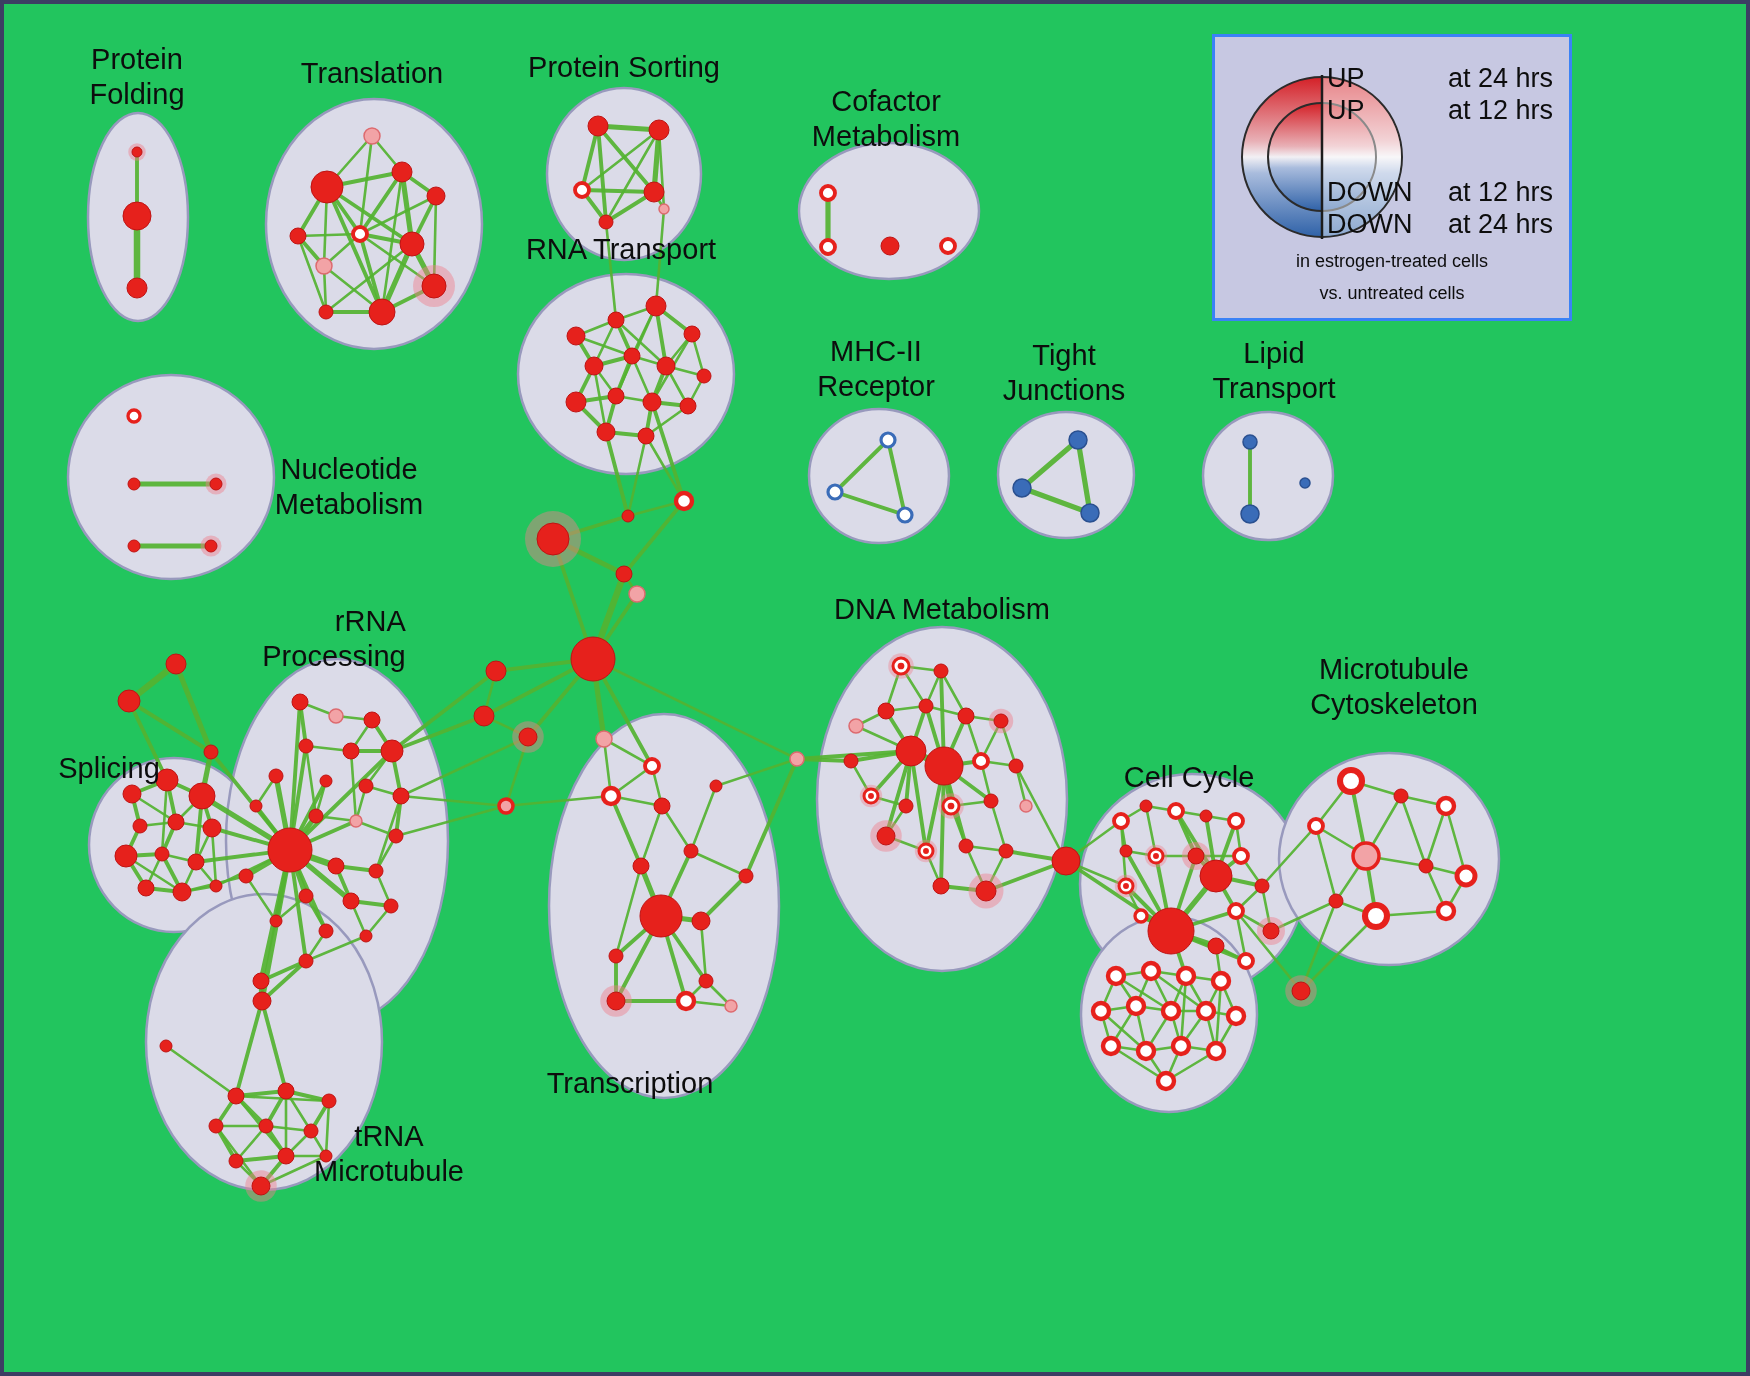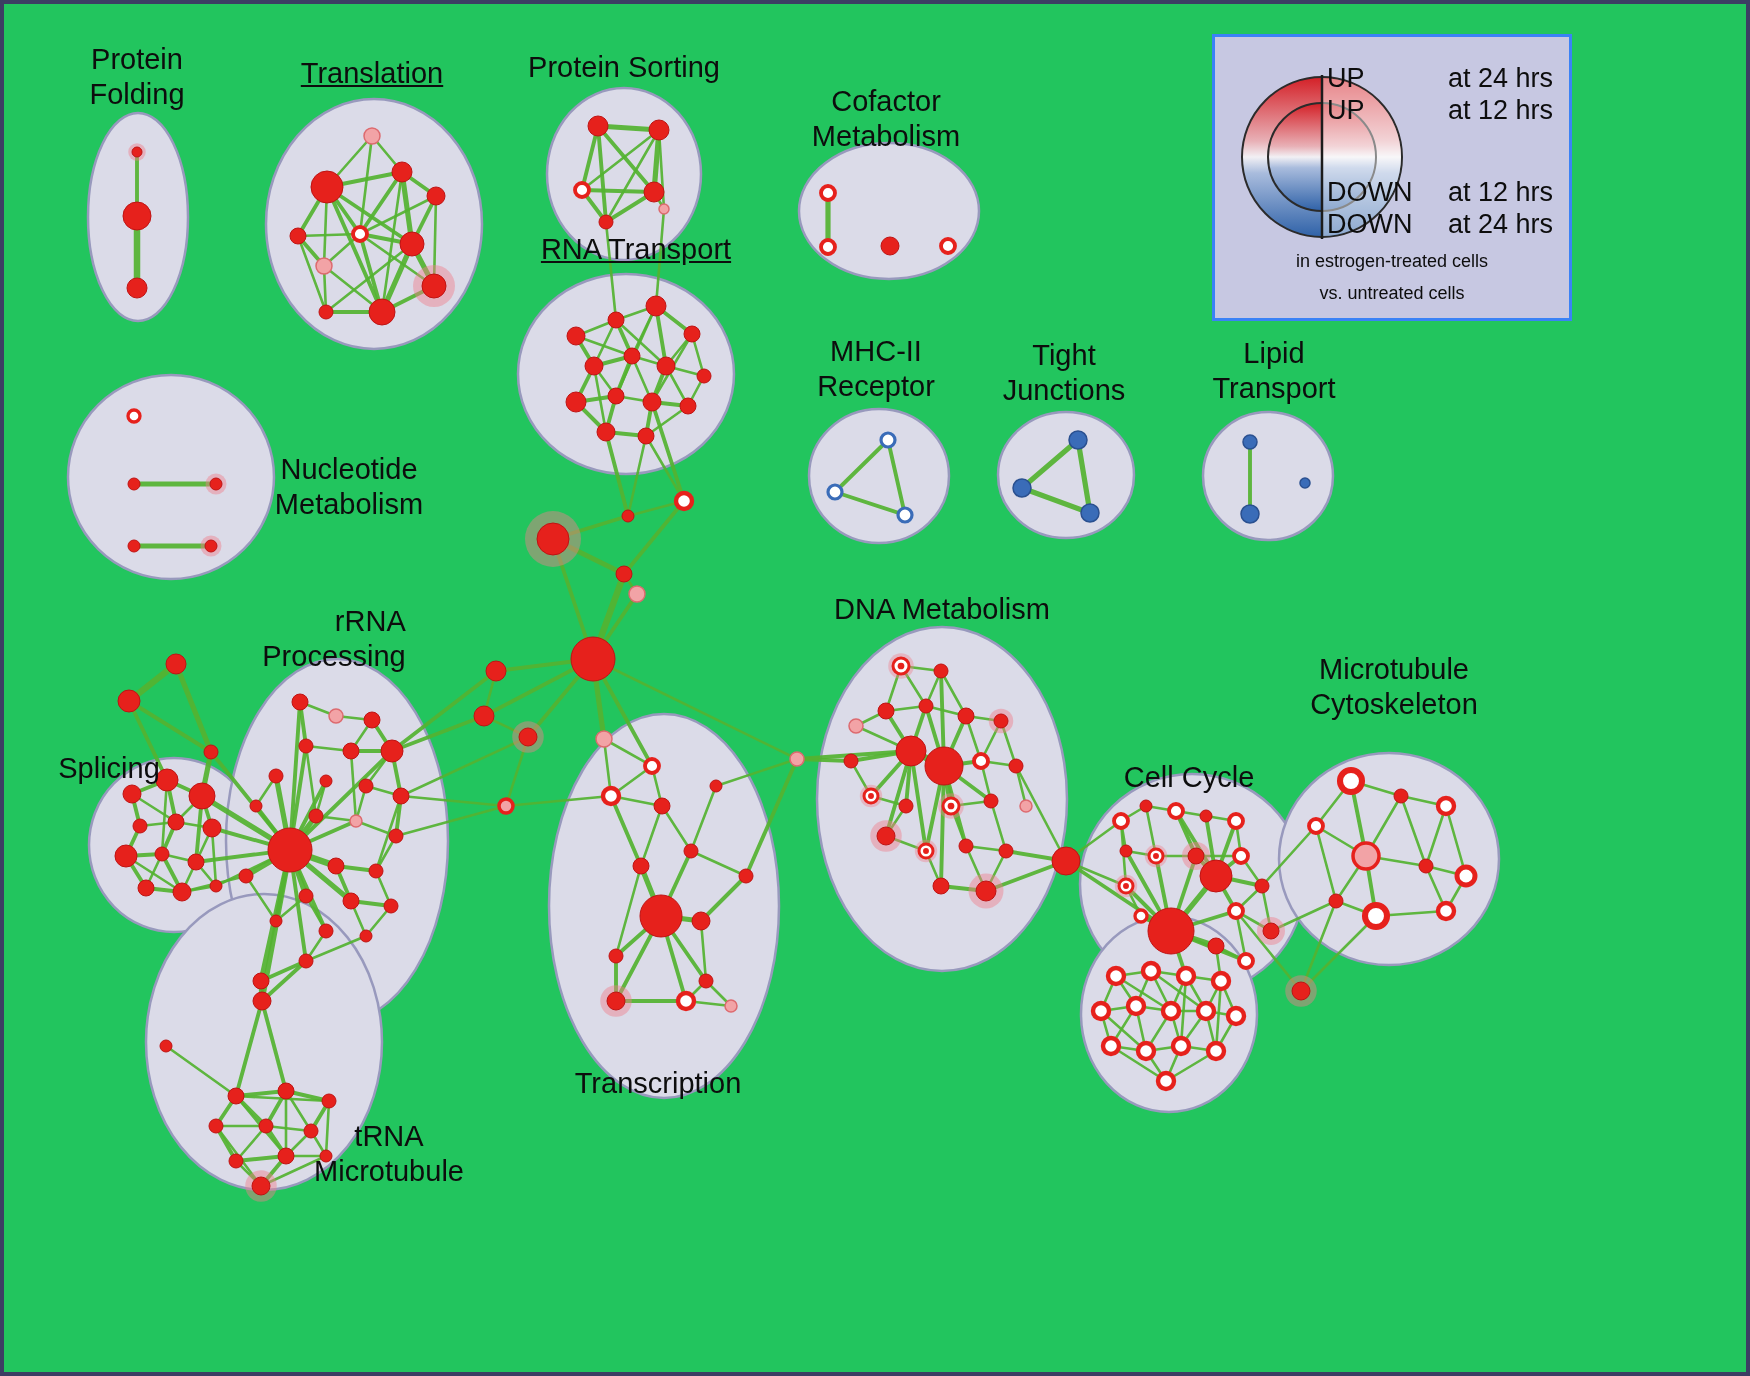--- a/index.html
+++ b/index.html
@@ -1096,39 +1096,39 @@
           <circle cx="502" cy="802" r="7" fill="#f2a3a6" stroke="#e6211c" stroke-width="3.5" opacity="1"></circle>
         </g>
         <g>
           <circle cx="793" cy="755" r="7" fill="#f2a3a6" stroke="#dd6a6f" stroke-width="1.5" opacity="1"></circle>
         </g>
       </g>
     </svg>
   <div id="labels">
       <div class="cluster-label" style="left: 133px; top: 38px;">Protein
 Folding</div>
-      <div class="cluster-label" style="left: 368px; top: 52px; text-decoration: underline;">Translation</div>
+      <div class="cluster-label" style="left: 368px; top: 52px;">Translation</div>
       <div class="cluster-label" style="left: 620px; top: 46px;">Protein Sorting</div>
       <div class="cluster-label" style="left: 882px; top: 80px;">Cofactor
 Metabolism</div>
-      <div class="cluster-label" style="left: 632px; top: 228px; text-decoration: underline;">RNA Transport</div>
+      <div class="cluster-label" style="left: 617px; top: 228px;">RNA Transport</div>
       <div class="cluster-label" style="left: 345px; top: 448px;">Nucleotide
 Metabolism</div>
       <div class="cluster-label" style="left: 872px; top: 330px;">MHC-II
 Receptor</div>
       <div class="cluster-label" style="left: 1060px; top: 334px;">Tight
 Junctions</div>
       <div class="cluster-label" style="left: 1270px; top: 332px;">Lipid
 Transport</div>
       <div class="cluster-label" style="left: 105px; top: 747px;">Splicing</div>
       <div class="cluster-label" style="left: 330px; top: 600px; text-align: right;">rRNA
 Processing</div>
       <div class="cluster-label" style="left: 385px; top: 1115px;">tRNA
 Microtubule</div>
-      <div class="cluster-label" style="left: 654px; top: 1062px;">Transcription</div>
+      <div class="cluster-label" style="left: 626px; top: 1062px;">Transcription</div>
       <div class="cluster-label" style="left: 938px; top: 588px;">DNA Metabolism</div>
       <div class="cluster-label" style="left: 1185px; top: 756px;">Cell Cycle</div>
       <div class="cluster-label" style="left: 1390px; top: 648px;">Microtubule
 Cytoskeleton</div>
     </div>
 
   <div class="legend-box">
     <svg class="legend-glyph" width="220" height="240" viewBox="0 0 220 240">
       <defs>
         <linearGradient id="updown-grad" x1="0" y1="0" x2="0" y2="1">

